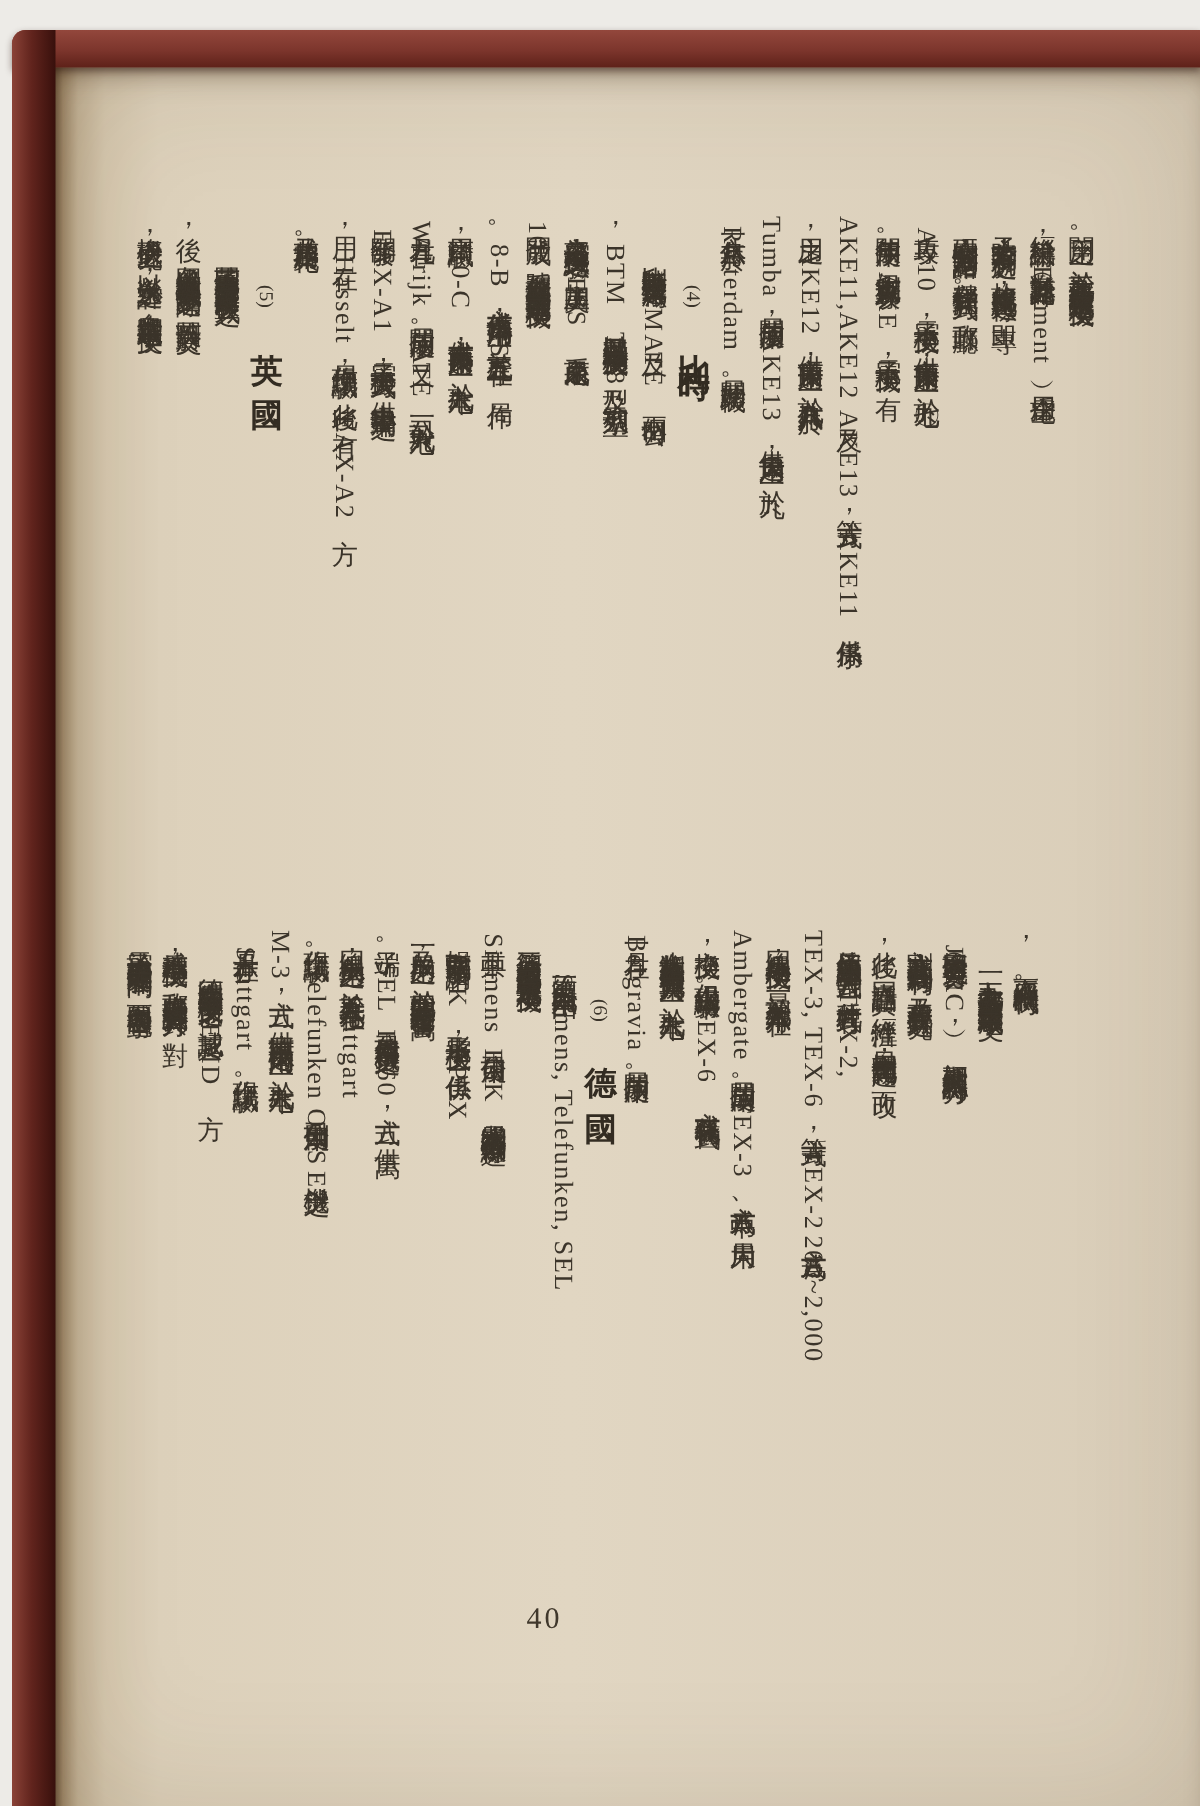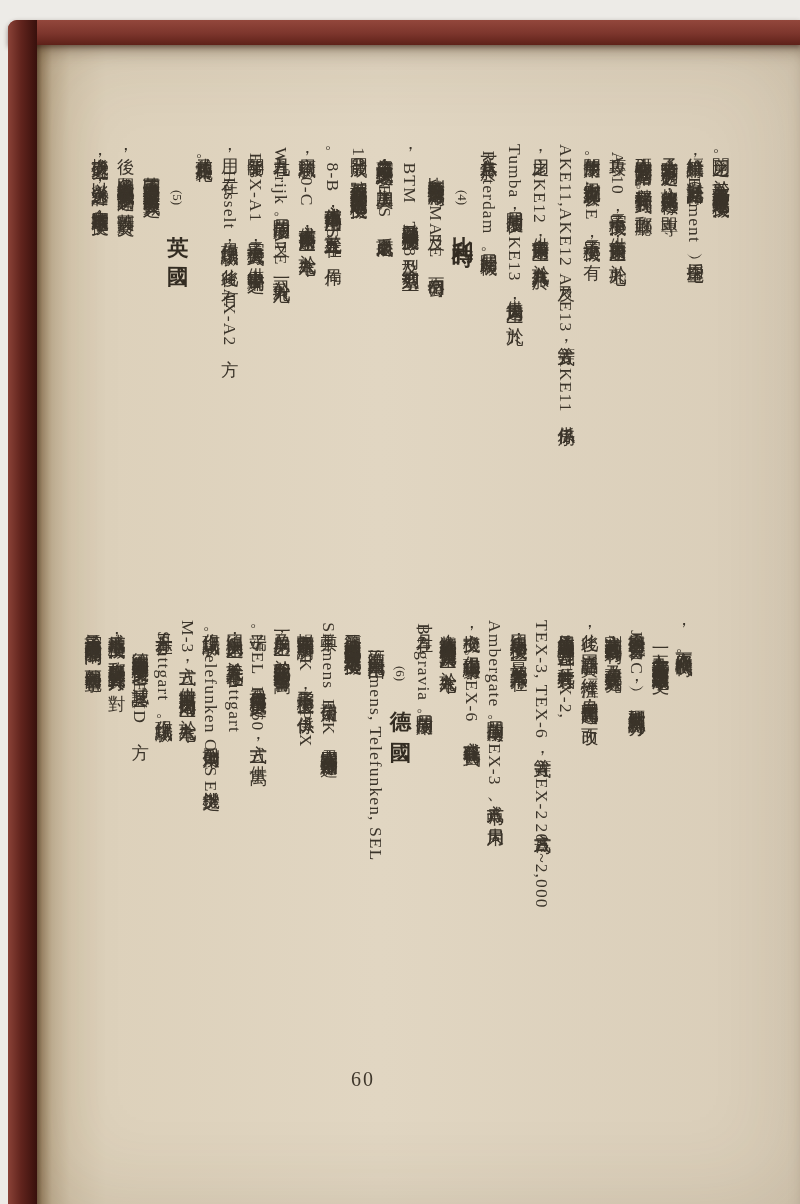--- a/index.html
+++ b/index.html
@@ -99,15 +99,15 @@
     <div class="col">端子。SEL公司爲使用笛簧機鍵之HE60方式，供一萬</div>
     <div class="col">回線以上大局之用，於一九六三年七月在 Stuttgart</div>
     <div class="col">作現場試驗。Telefunken公司則使用OHS機鍵之EZ</div>
     <div class="col">M-3方式，供一萬回線以下之市內局用，於一九六七年</div>
     <div class="col">十二月亦在 Stuttgart 作現場試驗。</div>
     <div class="col indent">德國在尙未開發電子交換機之前，咸認其 EMD 方</div>
     <div class="col">式爲標準型交換機，郵政廳以使用該方式爲其方針，對</div>
     <div class="col">於電子交換機之研究開發不聞不問，然而因各國對電子</div>
   </div>
 
-  <div class="page-number">60</div>
+  <div class="page-number">40</div>
 
 </div>
 
 </body></html>

